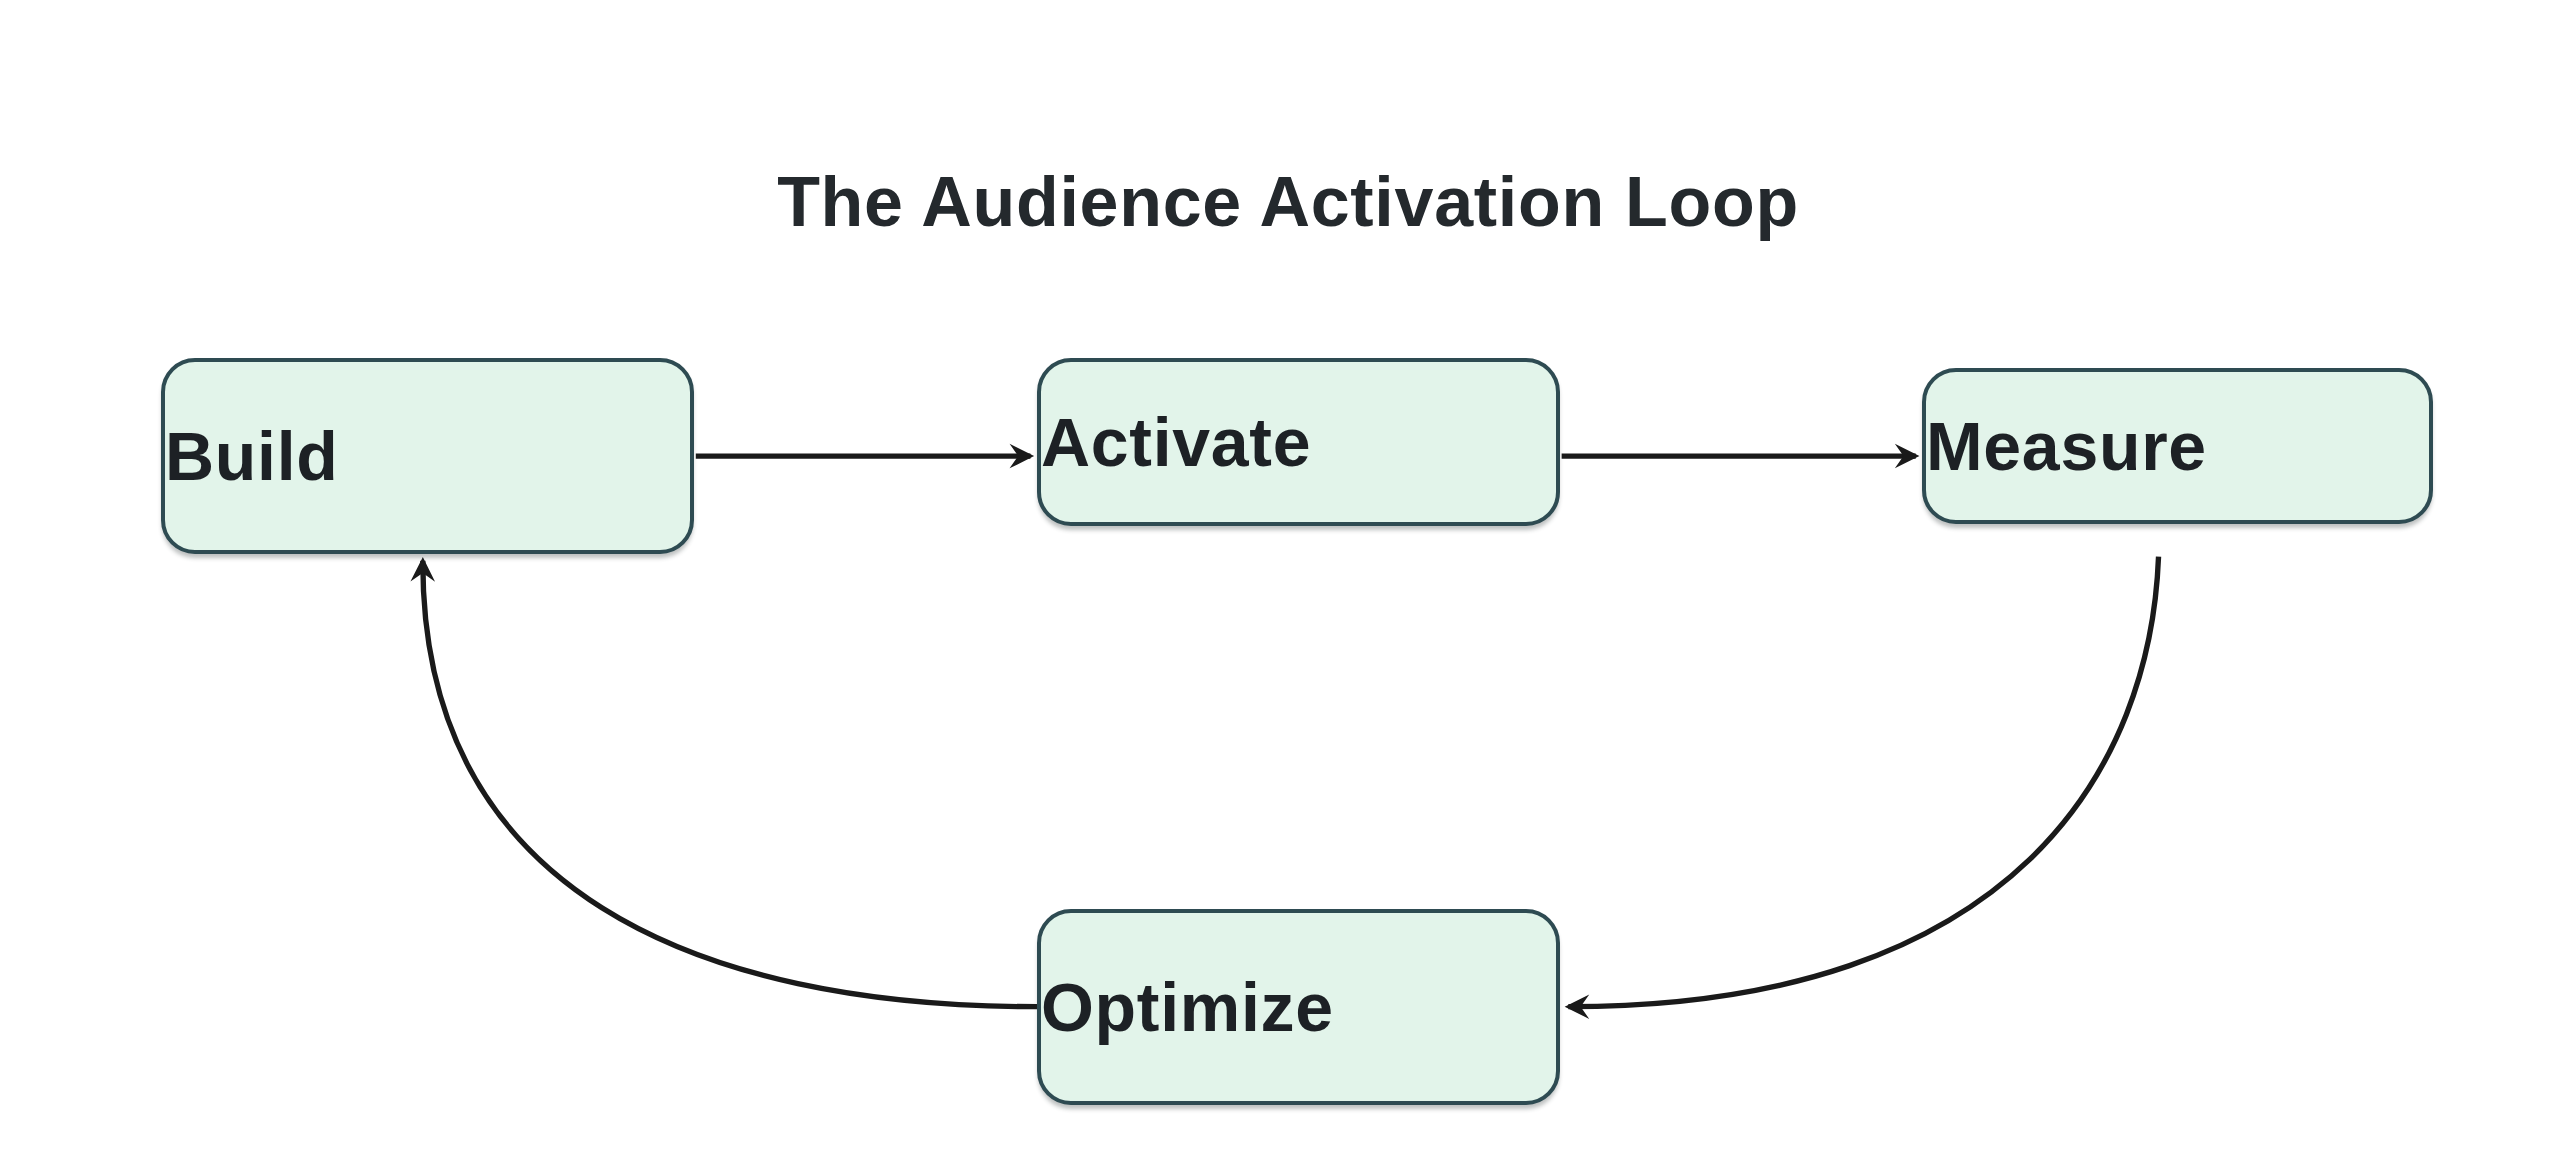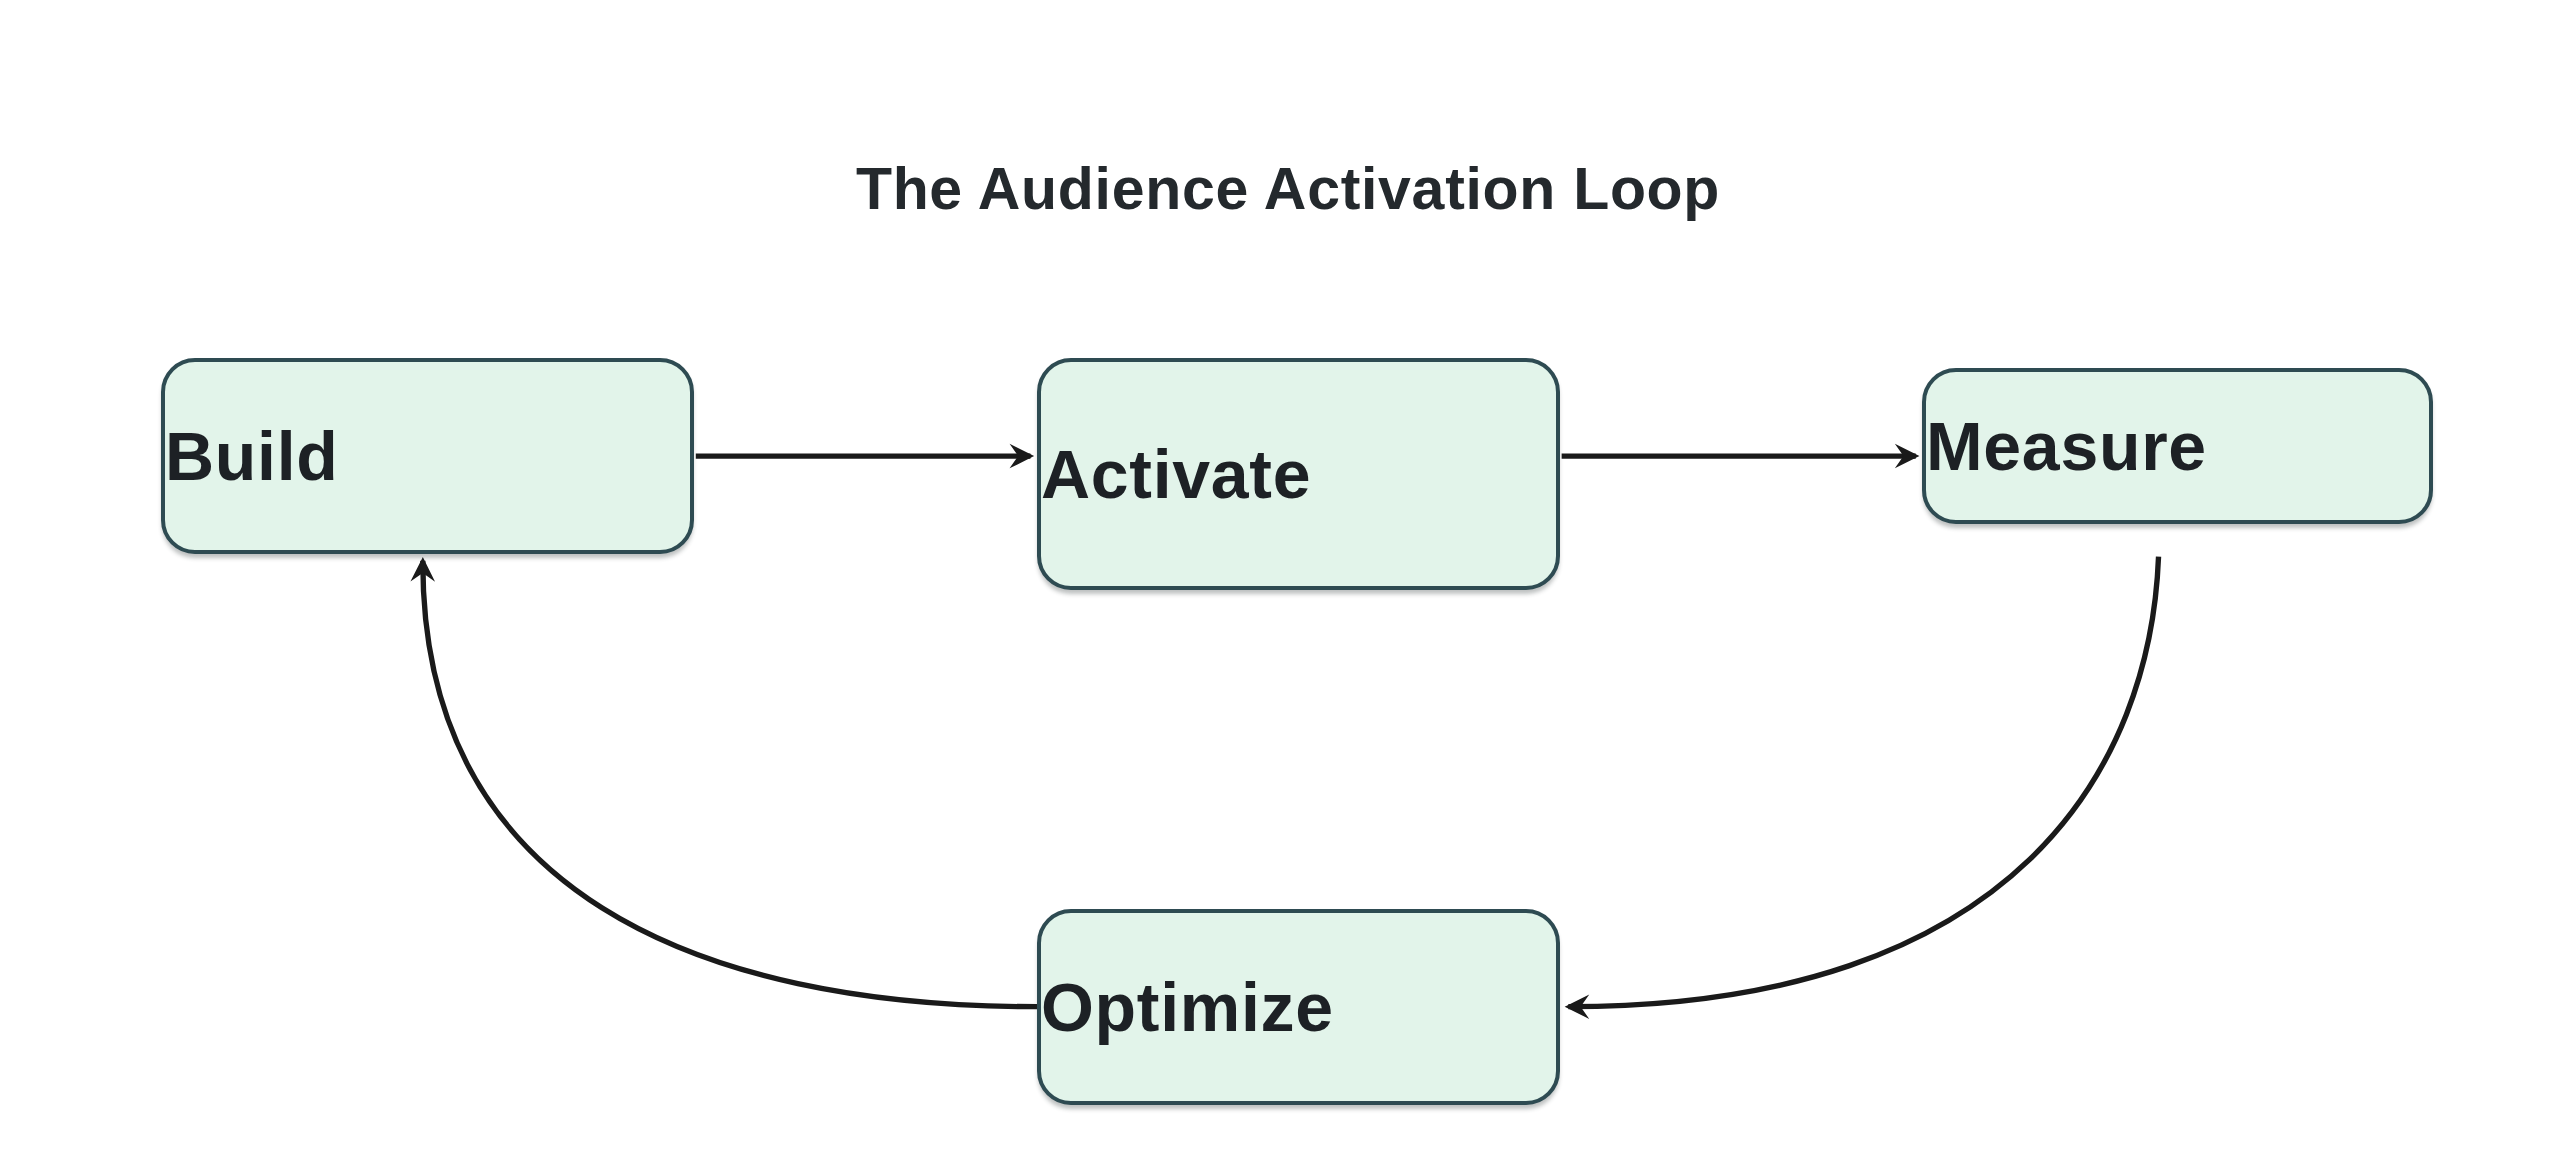--- a/index.html
+++ b/index.html
@@ -13,21 +13,21 @@
     position: relative;
     overflow: hidden;
     font-family: "Liberation Sans", "DejaVu Sans", sans-serif;
   }
   .diagram-title {
     position: absolute;
     left: 0;
     right: 0;
     top: 115px;
     text-align: center;
-    font-size: 59px;
+    font-size: 70px;
     font-weight: 700;
     color: #24292d;
     letter-spacing: 0.7px;
   }
   .node {
     position: absolute;
     box-sizing: border-box;
     background: #e2f4ea;
     border: 4.7px solid #2e4b52;
     border-radius: 34px;
@@ -36,21 +36,21 @@
     justify-content: flex-start;
     box-shadow: 0 4.7px 4.7px -1.3px rgba(40, 50, 50, 0.30);
   }
   .node-label {
     font-size: 68px;
     font-weight: 700;
     color: #1d2125;
     letter-spacing: 0.7px;
   }
   #node-build    { left: 161px;  top: 358px;  width: 533px; height: 196px; }
-  #node-activate { left: 1037px; top: 358px;  width: 523px; height: 232px; }
+  #node-activate { left: 1037px; top: 358px;  width: 523px; height: 168px; }
   #node-measure  { left: 1922px; top: 368px;  width: 511px; height: 156px; }
   #node-optimize { left: 1037px; top: 909px; width: 523px; height: 196px; }
   svg.edges {
     position: absolute;
     left: 0;
     top: 0;
     width: 2576px;
     height: 1171px;
     pointer-events: none;
   }

